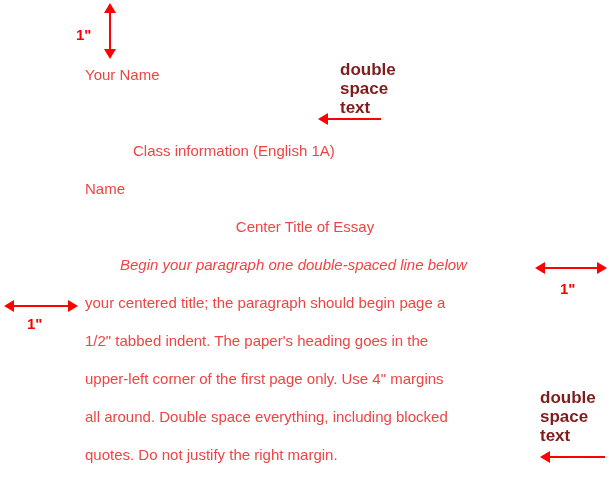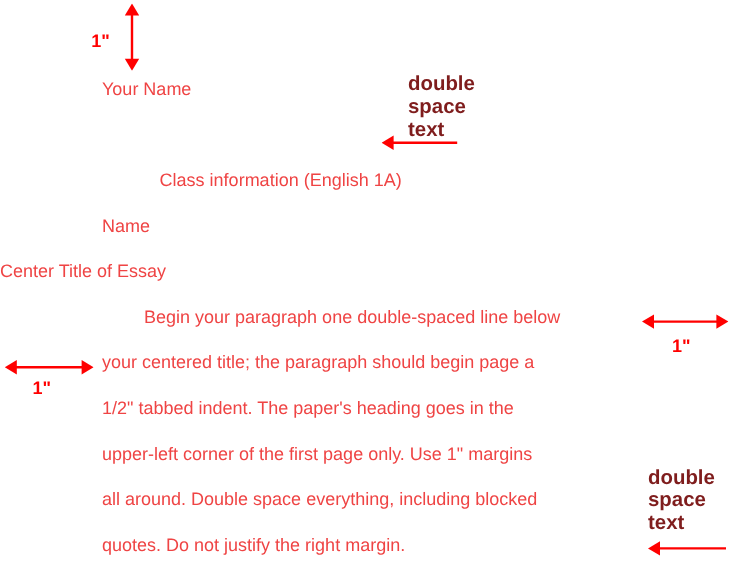--- a/index.html
+++ b/index.html
@@ -18,20 +18,21 @@
   .bline {
     position: absolute;
     color: #ef4444;
     font-size: 15px;
     white-space: nowrap;
     line-height: 1;
   }
   .title-line {
     left: 0;
     width: 610px;
+    text-align: center;
   }
   .red-label {
     position: absolute;
     color: #ff0000;
     font-size: 15px;
     font-weight: bold;
     line-height: 1;
     white-space: nowrap;
   }
   .red-note {
@@ -65,24 +66,24 @@
   <div class="bline" style="left:85px; top:181px;">Name</div>
 
   <div class="red-note" style="left:340px; top:60px;">double space text</div>
   <svg class="arrow" style="left:318px; top:112px;" width="64" height="14" viewBox="0 0 64 14">
     <line x1="8" y1="7" x2="63" y2="7" stroke="#ff0000" stroke-width="2"></line>
     <polygon points="0,7 10,1 10,13" fill="#ff0000"></polygon>
   </svg>
 
   <div class="bline title-line" style="top:219px;">Center Title of Essay</div>
 
-  <div class="bline" style="left:120px; top:257px;">Begin your paragraph one double-spaced line below</div>
+  <div class="bline" style="left:120px; top:257px;font-style:italic;">Begin your paragraph one double-spaced line below</div>
   <div class="bline" style="left:85px; top:295px;">your centered title; the paragraph should begin page a</div>
   <div class="bline" style="left:85px; top:333px;">1/2" tabbed indent. The paper's heading goes in the</div>
-  <div class="bline" style="left:85px; top:371px;">upper-left corner of the first page only. Use 1" margins</div>
+  <div class="bline" style="left:85px; top:371px;">upper-left corner of the first page only. Use 4" margins</div>
   <div class="bline" style="left:85px; top:409px;">all around. Double space everything, including blocked</div>
   <div class="bline" style="left:85px; top:447px;text-align:right;">quotes. Do not justify the right margin.</div>
 
   <svg class="arrow" style="left:535px; top:261px;" width="72" height="14" viewBox="0 0 72 14">
     <line x1="8" y1="7" x2="64" y2="7" stroke="#ff0000" stroke-width="2"></line>
     <polygon points="0,7 10,1 10,13" fill="#ff0000"></polygon>
     <polygon points="72,7 62,1 62,13" fill="#ff0000"></polygon>
   </svg>
   <div class="red-label" style="left:560px; top:281px;">1"</div>
 

